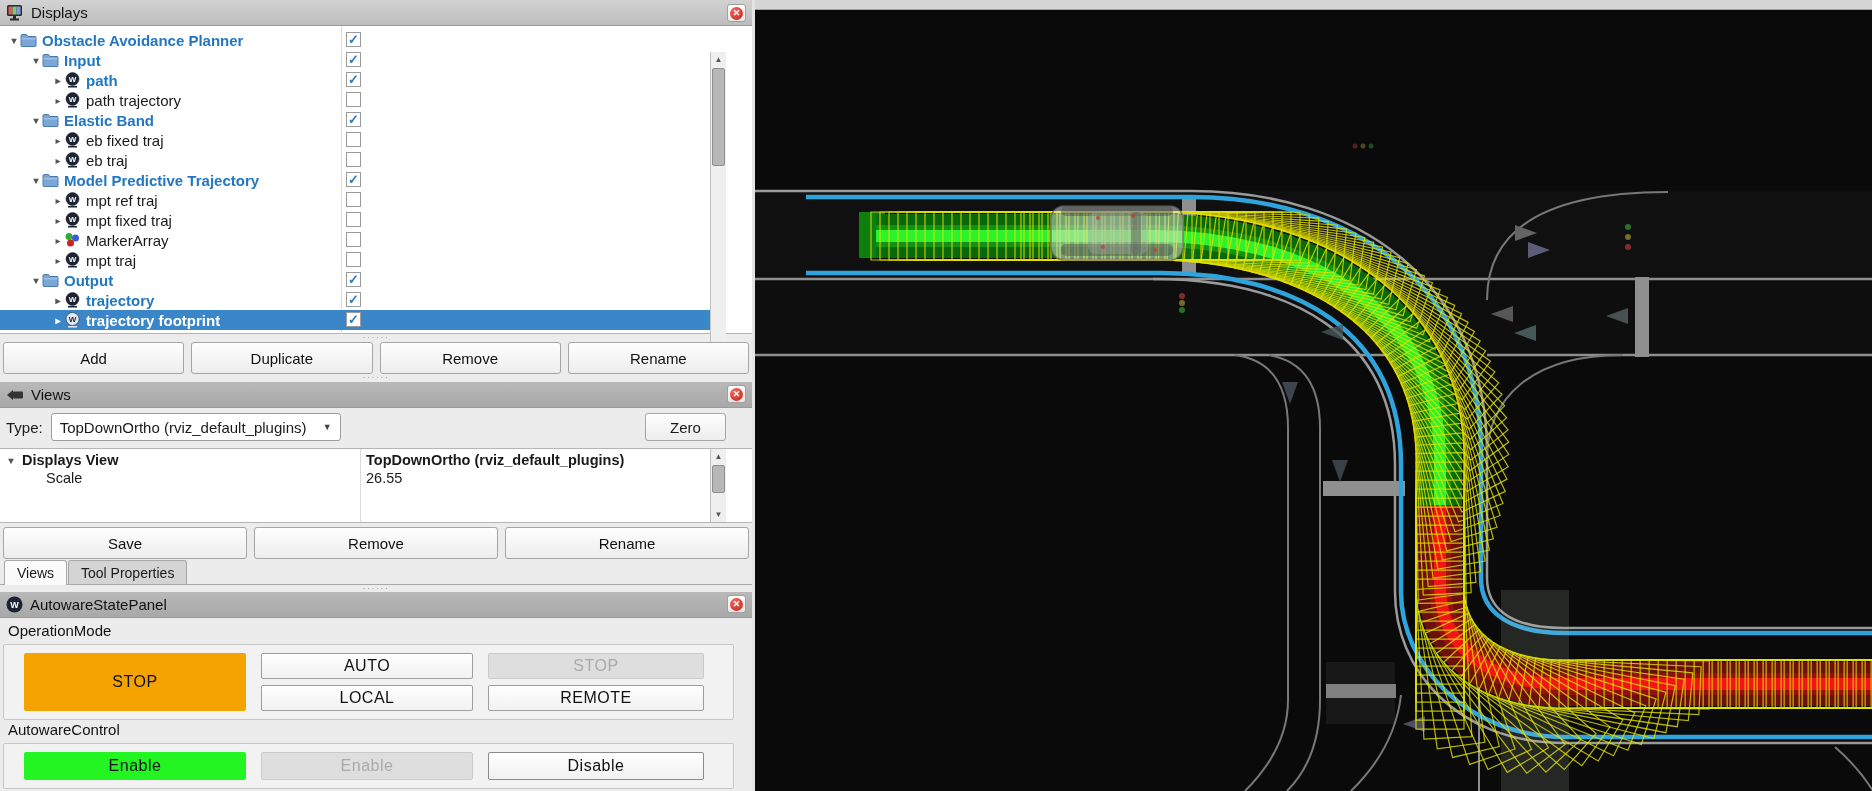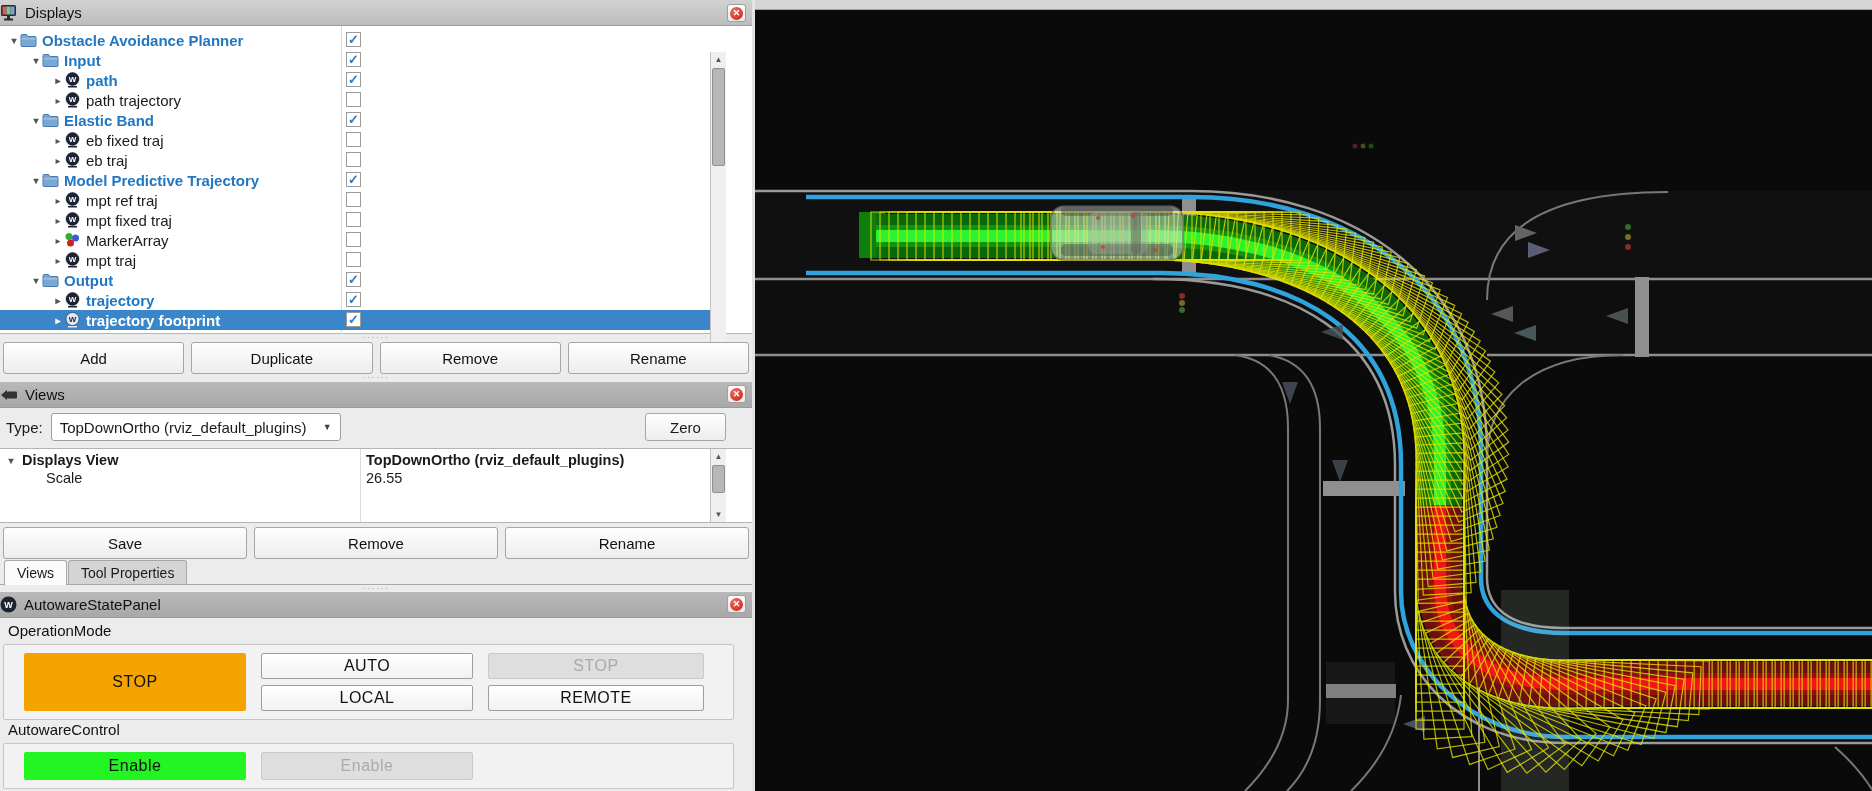--- a/index.html
+++ b/index.html
@@ -3,21 +3,21 @@
 <meta charset="utf-8">
 <style>
   html,body{margin:0;padding:0;background:#444;}
   *{box-sizing:border-box;}
   .window{position:relative;width:1872px;height:791px;background:#ececec;overflow:hidden;
           font-family:"Liberation Sans",sans-serif;color:#1a1a1a;}
   .left-panel{position:absolute;left:0;top:0;width:752px;height:791px;background:#ececec;}
 
   
   .panel-header{position:absolute;left:0;width:752px;height:26px;display:flex;align-items:center;
-    background:linear-gradient(#d2d2d2,#bdbdbd);border-bottom:1px solid #9a9a9a;padding:0 0;gap:7px;}
+    background:linear-gradient(#d2d2d2,#bdbdbd);border-bottom:1px solid #9a9a9a;padding:0 6px;gap:7px;}
   .panel-header.dim{background:linear-gradient(#b9b9b9,#a8a8a8);}
   .panel-title{font-size:15px;color:#111;}
   .close-btn{position:absolute;right:6px;top:4px;width:19px;height:18px;border:1px solid #a0a0a0;border-radius:3px;
     background:linear-gradient(#fdfdfd,#e8e8e8);display:flex;align-items:center;justify-content:center;}
   .close-btn .dot{width:13px;height:13px;border-radius:50%;background:radial-gradient(circle at 35% 30%,#f26a5e,#c61f14);
     color:#fff;font-size:9px;font-weight:bold;line-height:13px;text-align:center;}
 
   
   .tree{position:absolute;left:0;top:26px;width:752px;height:308px;background:#fff;border-bottom:1px solid #b5b5b5;}
   .tree-inner{position:absolute;left:0;top:0;width:710px;height:308px;overflow:hidden;padding-top:4px;}
@@ -336,20 +336,21 @@
         <button class="state-btn disabled" id="btn-stop">STOP</button>
         <button class="state-btn" id="btn-local">LOCAL</button>
         <button class="state-btn" id="btn-remote">REMOTE</button>
       </div>
     </div>
     <div class="section-label" style="top:721px">AutowareControl</div>
     <div class="group-box" style="top:743px;height:46px">
       <div class="ctl-grid">
         <div class="state-btn" id="ctl-state" style="background: rgb(35, 245, 35); border: none;">Enable</div>
         <button class="state-btn disabled" id="btn-enable">Enable</button>
+        <button class="state-btn" id="btn-disable" style="border-color:#8a8a8a;">Disable</button>
       </div>
     </div>
   </div>
 
   <div class="viewport">
     <svg id="scene" width="1120" height="791" viewBox="752 0 1120 791">
         <rect x="752" y="0" width="1120" height="791" fill="#0a0a0a"></rect>
         <rect x="752" y="191" width="1120" height="88" fill="#101010"></rect>
         <rect x="752" y="279" width="1120" height="77" fill="#0e0e0e"></rect>
         <path d="M 752,191 H 1188" stroke="#9a9a9a" stroke-width="2.5" fill="none" opacity="1"></path>

